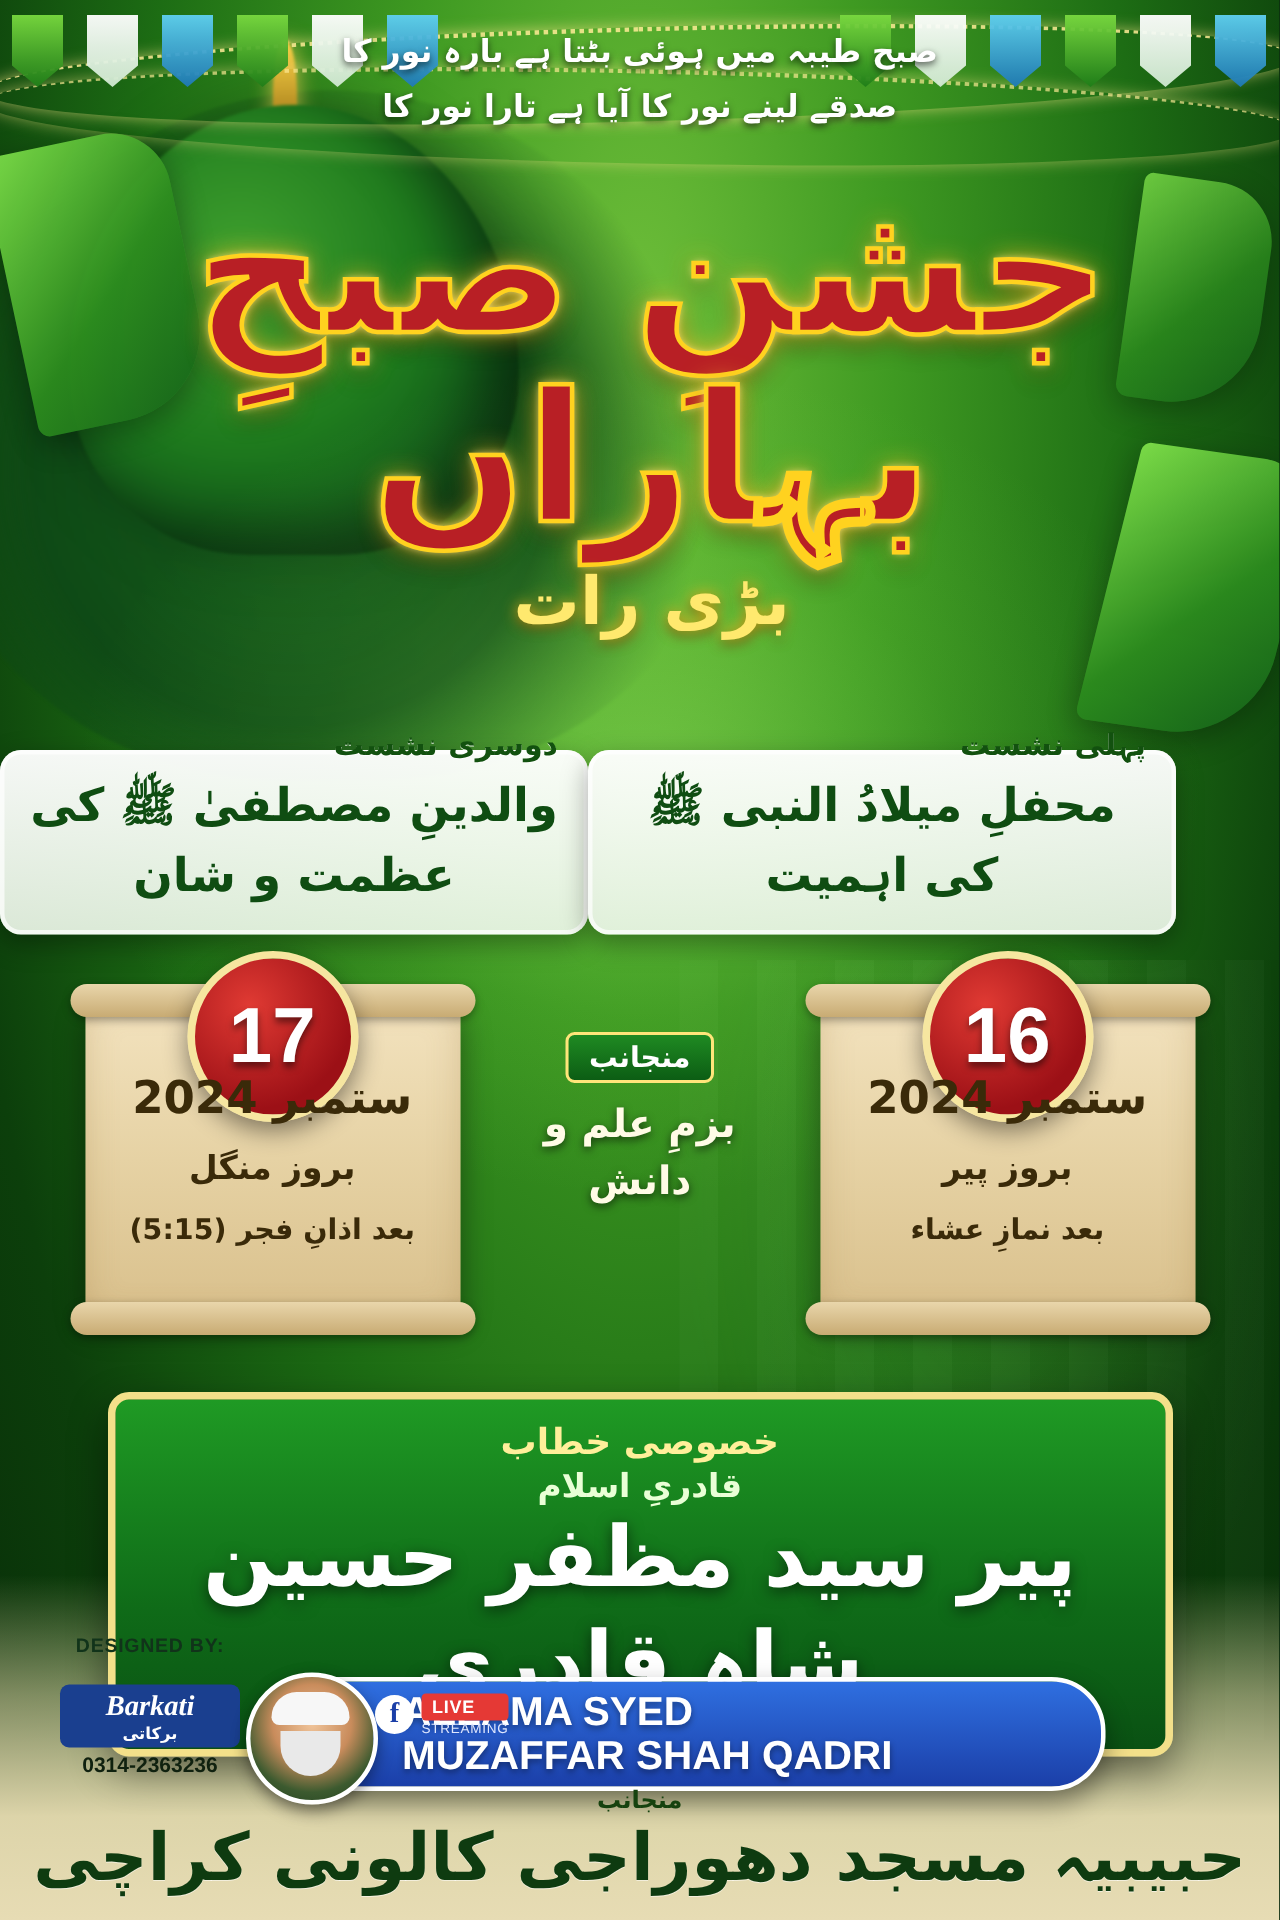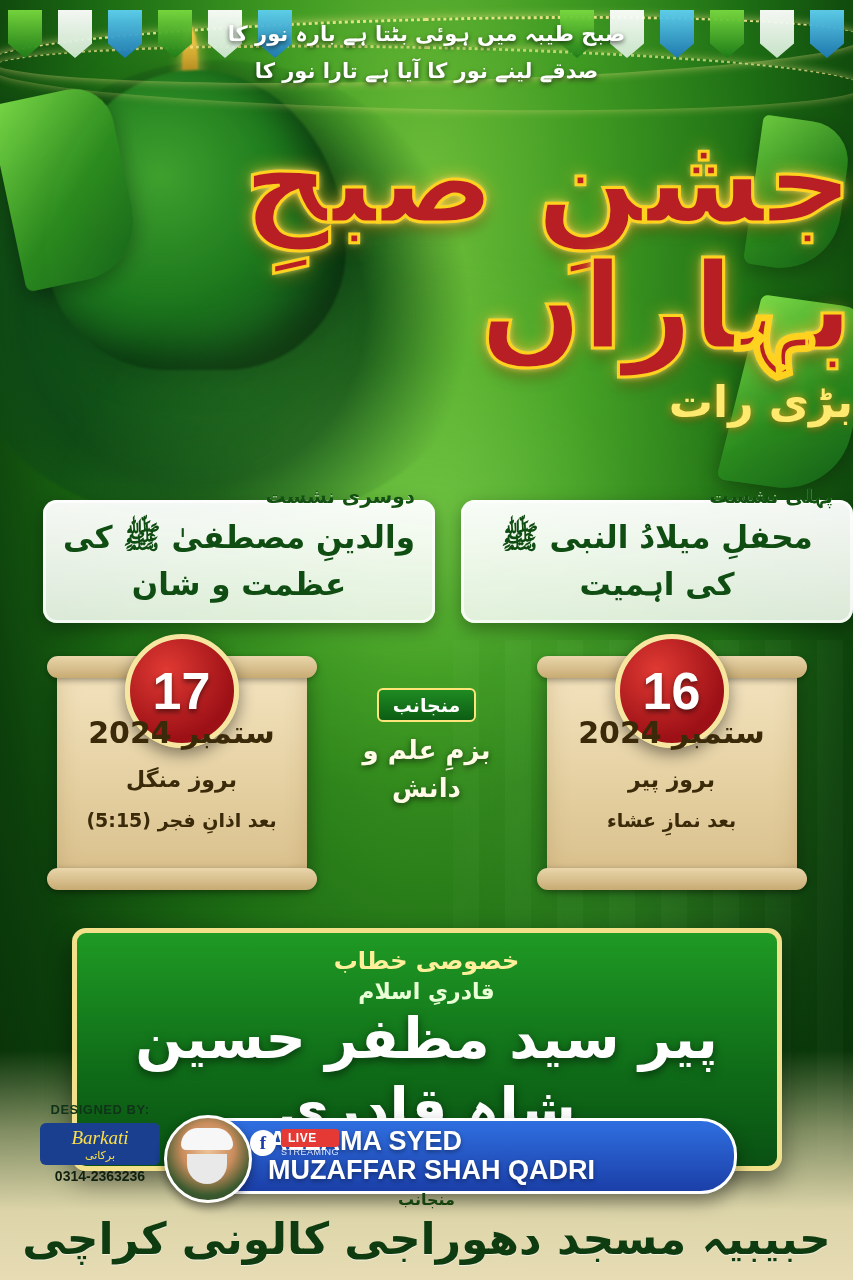--- a/index.html
+++ b/index.html
@@ -139,21 +139,21 @@
     color: #ffffff;
     font-size: 21px;
     line-height: 1.75;
     text-shadow: 0 2px 5px rgba(0,0,0,.65);
     font-weight: 700;
   }
   .title-wrap {
     position: absolute;
     top: 118px;
     left: 0; right: 0;
-    text-align: right;
+    text-align: center;
     padding-left: 16px;
   }
   .title-main {
     font-size: 120px;
     line-height: 1.05;
     font-weight: 700;
     color: #b81f25;
     -webkit-text-stroke: 3px #ffd21f;
     text-shadow:
       0 0 6px #ffe98a,
@@ -167,22 +167,21 @@
     font-weight: 700;
     color: #ffe96e;
     text-shadow: 0 0 10px rgba(255,190,30,.9), 0 3px 8px rgba(0,0,0,.5);
   }
 
   .sessions {
     position: absolute;
     top: 500px;
     left: 0; right: 0;
     display: flex;
-    justify-content: flex-end;
-    gap: 26px;
+    justify-content: flex-start;
   }
   .session {
     position: relative;
     width: 360px;
     padding: 14px 16px 16px;
     border-radius: 14px;
     background: linear-gradient(180deg, rgba(255,255,255,.96), rgba(236,246,232,.92));
     box-shadow: 0 6px 18px rgba(0,0,0,.35), inset 0 0 0 3px rgba(255,255,255,.7);
     text-align: center;
   }
@@ -323,25 +322,26 @@
   .designer {
     position: absolute;
     left: 40px;
     bottom: 96px;
     width: 120px;
     text-align: center;
     color: #11331a;
   }
   .designer .lbl { font-size: 13px; font-weight: 700; letter-spacing: .5px; }
   .designer .box {
-    margin-top: 6px;
+    margin-top: 19px;
     background: #1a3f8f;
     border-radius: 6px;
     padding: 4px 2px 3px;
-    color: #fde047;
+    color: #ffffff;
+    font-weight: bold;
   }
   .designer .brand { font-family: "Liberation Serif", serif; font-size: 19px; font-style: italic; }
   .designer .brand-ur { font-size: 11px; }
   .designer .phone {
     margin-top: 3px;
     font-size: 14px;
     font-weight: 700;
     color: #10210f;
   }
 

